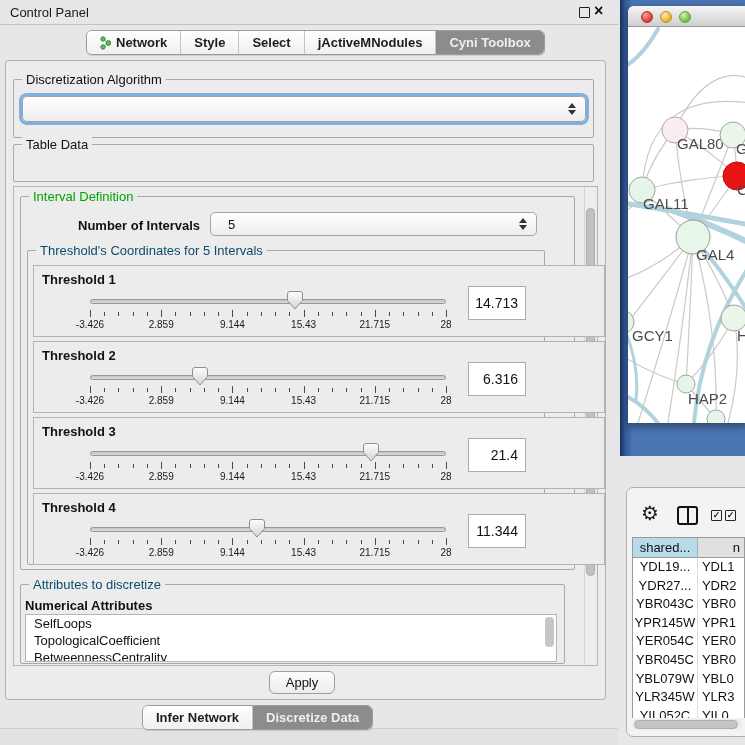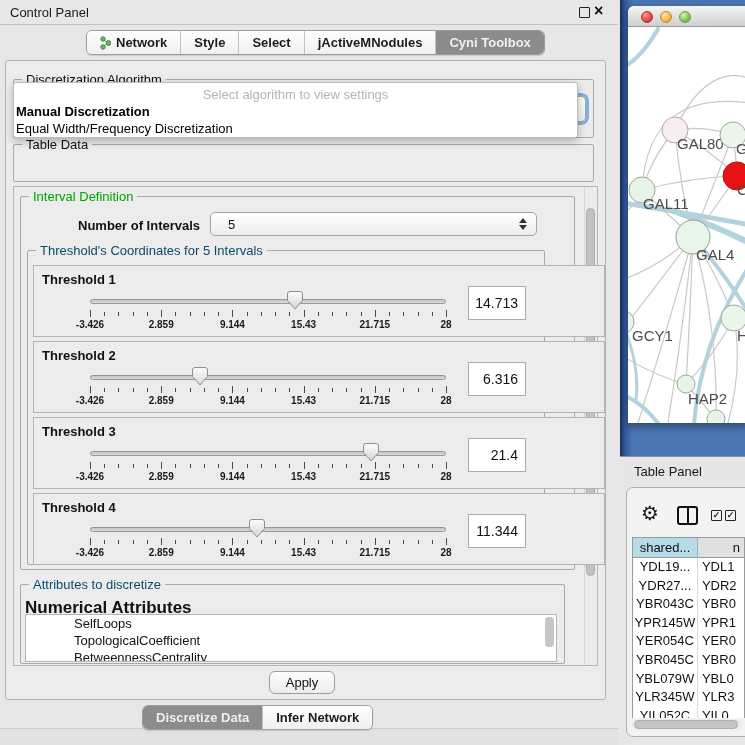--- a/index.html
+++ b/index.html
@@ -50,27 +50,27 @@
   .noi-label { position:absolute; left:78px; top:218px; font-weight:700; font-size:13px; }
 
   
   .tpanel { position:absolute; left:33px; width:572px; height:72px; border:1px solid #b4b4b4; background:#ececec; }
   .tpanel .tlabel { position:absolute; left:8px; top:6px; font-weight:700; font-size:13px; }
   .track { position:absolute; left:56px; top:33px; width:356px; height:5px; background:linear-gradient(#c6c6c6,#dadada); border:1px solid #979797; border-radius:3px; }
   .thumb { position:absolute; top:25px; width:16px; height:19px; }
   .tick { position:absolute; width:1px; background:#4a4a4a; }
   .tick.major { top:44px; height:7px; }
   .tick.minor { top:46px; height:4px; }
-  .ticklabel { position:absolute; top:53px; transform:translateX(-50%); font-size:10px; font-weight:700; color:#1a1a1a; white-space:nowrap; }
+  .ticklabel { position:absolute; top:53px; transform:translateX(-50%); font-size:10px; font-weight:400; color:#1a1a1a; white-space:nowrap; }
   .vbox { position:absolute; left:434px; top:20px; width:58px; height:34px; background:#fff; border:1px solid #ababab; font-size:14px; text-align:right; padding-right:7px; line-height:32px; }
 
   
-  .attr-sub { position:absolute; left:25px; top:598px; font-weight:700; font-size:17px; }
+  .attr-sub { position:absolute; left:25px; top:598px; font-weight:700; font-size:13px; }
   .listbox { position:absolute; left:25px; top:614px; width:532px; height:48px; background:#fff; border:1px solid #b5b5b5; overflow:hidden; }
-  .listbox .item { padding-left:8px; font-size:13px; line-height:17px; color:#111; white-space:nowrap;margin-left:40px; }
+  .listbox .item { padding-left:8px; font-size:13px; line-height:17px; color:#111; white-space:nowrap; }
   .list-thumb { position:absolute; right:2px; top:2px; width:9px; height:30px; background:#c6c6c6; border-radius:4px; }
 
   .apply-btn { position:absolute; left:269px; top:671px; width:66px; height:23px; background:linear-gradient(#fdfdfd,#ececec); border:1px solid #9d9d9d; border-radius:6px; font-size:13px; text-align:center; line-height:21px; color:#111; }
 
   .bottom-strip { position:absolute; left:0; top:728px; width:618px; height:17px; background:#e2e2e2; border-top:1px solid #cccccc; }
 
   
   .net-region { position:absolute; left:620px; top:0; width:125px; height:456px; background:linear-gradient(to right,#16305e 0px,#33589a 5px,#4b76b4 13px,#4b76b4 100%); }
   .mac-window { position:absolute; left:628px; top:6px; width:120px; height:417px; border-radius:6px 0 0 0; box-shadow:0 3px 10px rgba(0,0,0,.45); overflow:hidden; background:#fff; }
   .mac-titlebar { position:relative; height:21px; background:linear-gradient(#f5f5f5,#cfcfcf); border-bottom:1px solid #9a9a9a; border-radius:6px 0 0 0; }
@@ -151,27 +151,20 @@
   <div class="fieldset" style="left:13px; top:79px; width:581px; height:59px;">
     <span class="legend">Discretization Algorithm</span>
   </div>
   <div class="combo focusring" style="left:22px; top:96px; width:564px; height:26px;">
     <span class="spin">
         <i class="up"></i>
         <i class="dn"></i>
       </span>
   </div>
 
-  <div class="popup">
-    <div class="ph">Select algorithm to view settings</div>
-    <div id="popupOpts">
-        <div class="opt b" style="top: 21px;">Manual Discretization</div>
-        <div class="opt" style="top: 38px;">Equal Width/Frequency Discretization</div>
-      </div>
-  </div>
 
   <div class="fieldset" style="left:13px; top:144px; width:581px; height:38px;">
     <span class="legend">Table Data</span>
   </div>
 
   <div class="scrollpane"></div>
   <div class="vscroll-track"></div>
   <div class="vscroll-thumb"></div>
 
   <div class="fieldset" style="left:20px; top:196px; width:555px; height:374px;">
@@ -361,25 +354,25 @@
         <div class="item">TopologicalCoefficient</div>
         <div class="item">BetweennessCentrality</div>
       </div>
     <div class="list-thumb"></div>
   </div>
 
   <div class="apply-btn">Apply</div>
 
   <div class="bottom-strip"></div>
   <div id="bottomTabs" class="segbar">
+      <div class="seg">
+        <span>Infer Network</span>
+      </div>
       <div class="seg selected">
         <span>Discretize Data</span>
-      </div>
-      <div class="seg">
-        <span>Infer Network</span>
       </div>
     </div>
 
   <div class="net-region"></div>
   <div class="mac-window">
     <div class="mac-titlebar">
       <span class="light red"></span>
       <span class="light yellow"></span>
       <span class="light green"></span>
     </div>
@@ -439,23 +432,20 @@
             <circle cx="106" cy="291" r="13" fill="#eaf6ea" stroke="#9aa89a" stroke-width="1"></circle>
             <text x="109" y="314" font-size="15" fill="#4b4b4b" font-family="&quot;Liberation Sans&quot;, sans-serif">H</text>
             <circle cx="58" cy="357" r="9" fill="#e7f5e9" stroke="#9aa89a" stroke-width="1"></circle>
             <text x="60" y="377" font-size="15" fill="#4b4b4b" font-family="&quot;Liberation Sans&quot;, sans-serif">HAP2</text>
             <circle cx="88" cy="392" r="9" fill="#e7f5e9" stroke="#9aa89a" stroke-width="1"></circle>
           </g>
       </svg>
     </div>
   </div>
 
-  <div class="tp-header">
-    <span class="t">Table Panel</span>
-  </div>
   <div class="tp-card"></div>
   <div class="gear">⚙</div>
   <div class="colicon"></div>
   <div class="cb" style="left:711px;">✓</div>
   <div class="cb" style="left:725px;">✓</div>
 
   <div class="grid">
     <div class="hdr">
       <div class="hcell c1">shared...</div>
       <div class="hcell c2">n</div>

